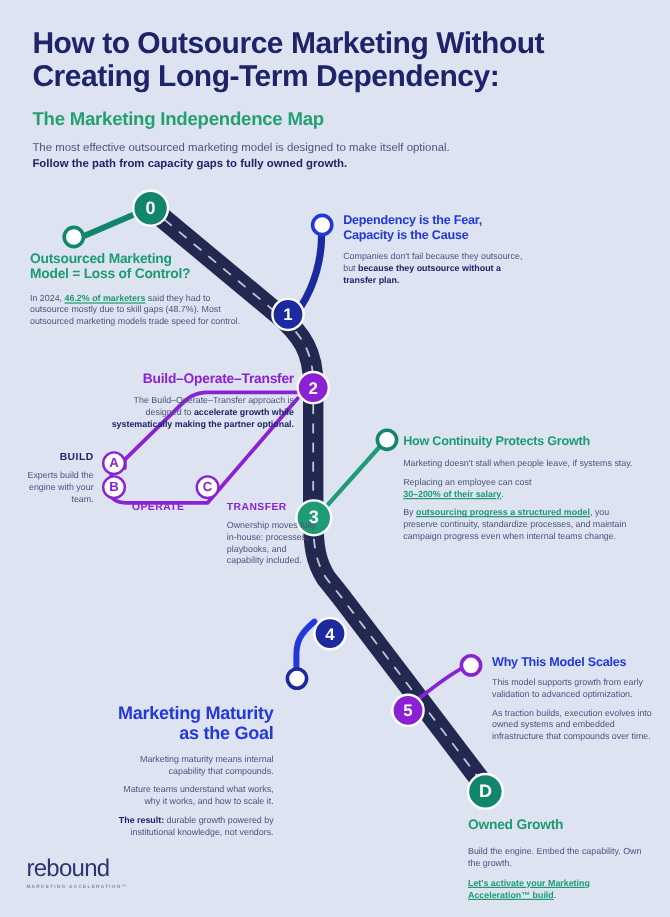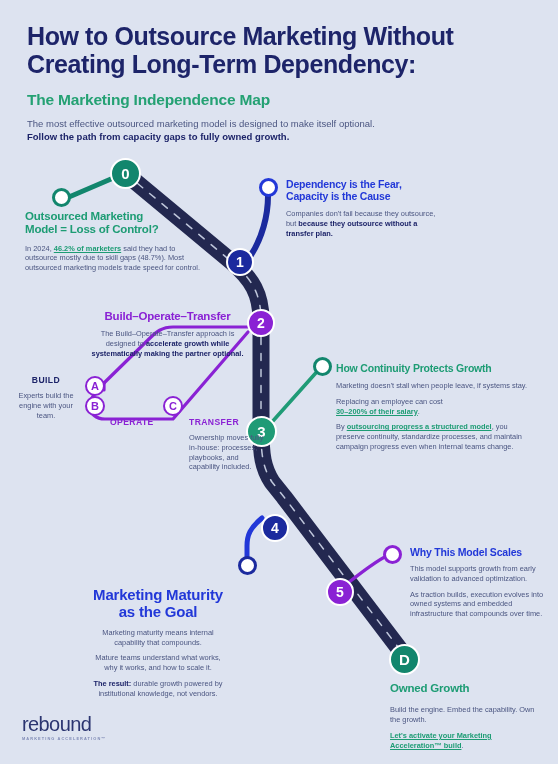--- a/index.html
+++ b/index.html
@@ -33,21 +33,21 @@
   .blk .ttl{font-weight:bold;letter-spacing:-0.2px;line-height:1.16;}
   .blk p{margin:0 0 6px 0;line-height:1.32;}
   .blk p:last-child{margin-bottom:0;}
   .body-txt{font-size:7.4px;color:#4a5580;}
   .ttl-green{color:#1d9c74;}
   .ttl-blue{color:#2238d8;}
   .ttl-purple{color:#8a22d4;}
   .ttl-navy{color:#1d2469;}
   b.em-navy{color:#1d2469;font-weight:bold;}
   .ul-green{color:#1d9c74;font-weight:bold;text-decoration:underline;}
-  .ta-r{text-align:center;}
+  .ta-r{text-align:right;}
 
   
   .node{
     position:absolute;border-radius:50%;
     display:flex;align-items:center;justify-content:center;
     color:#fff;font-weight:bold;box-sizing:border-box;
     border:2.5px solid #fff;
   }
   .node.n-lg{width:31px;height:31px;font-size:15px;}
   .node.n-md{width:28px;height:28px;font-size:14px;}

